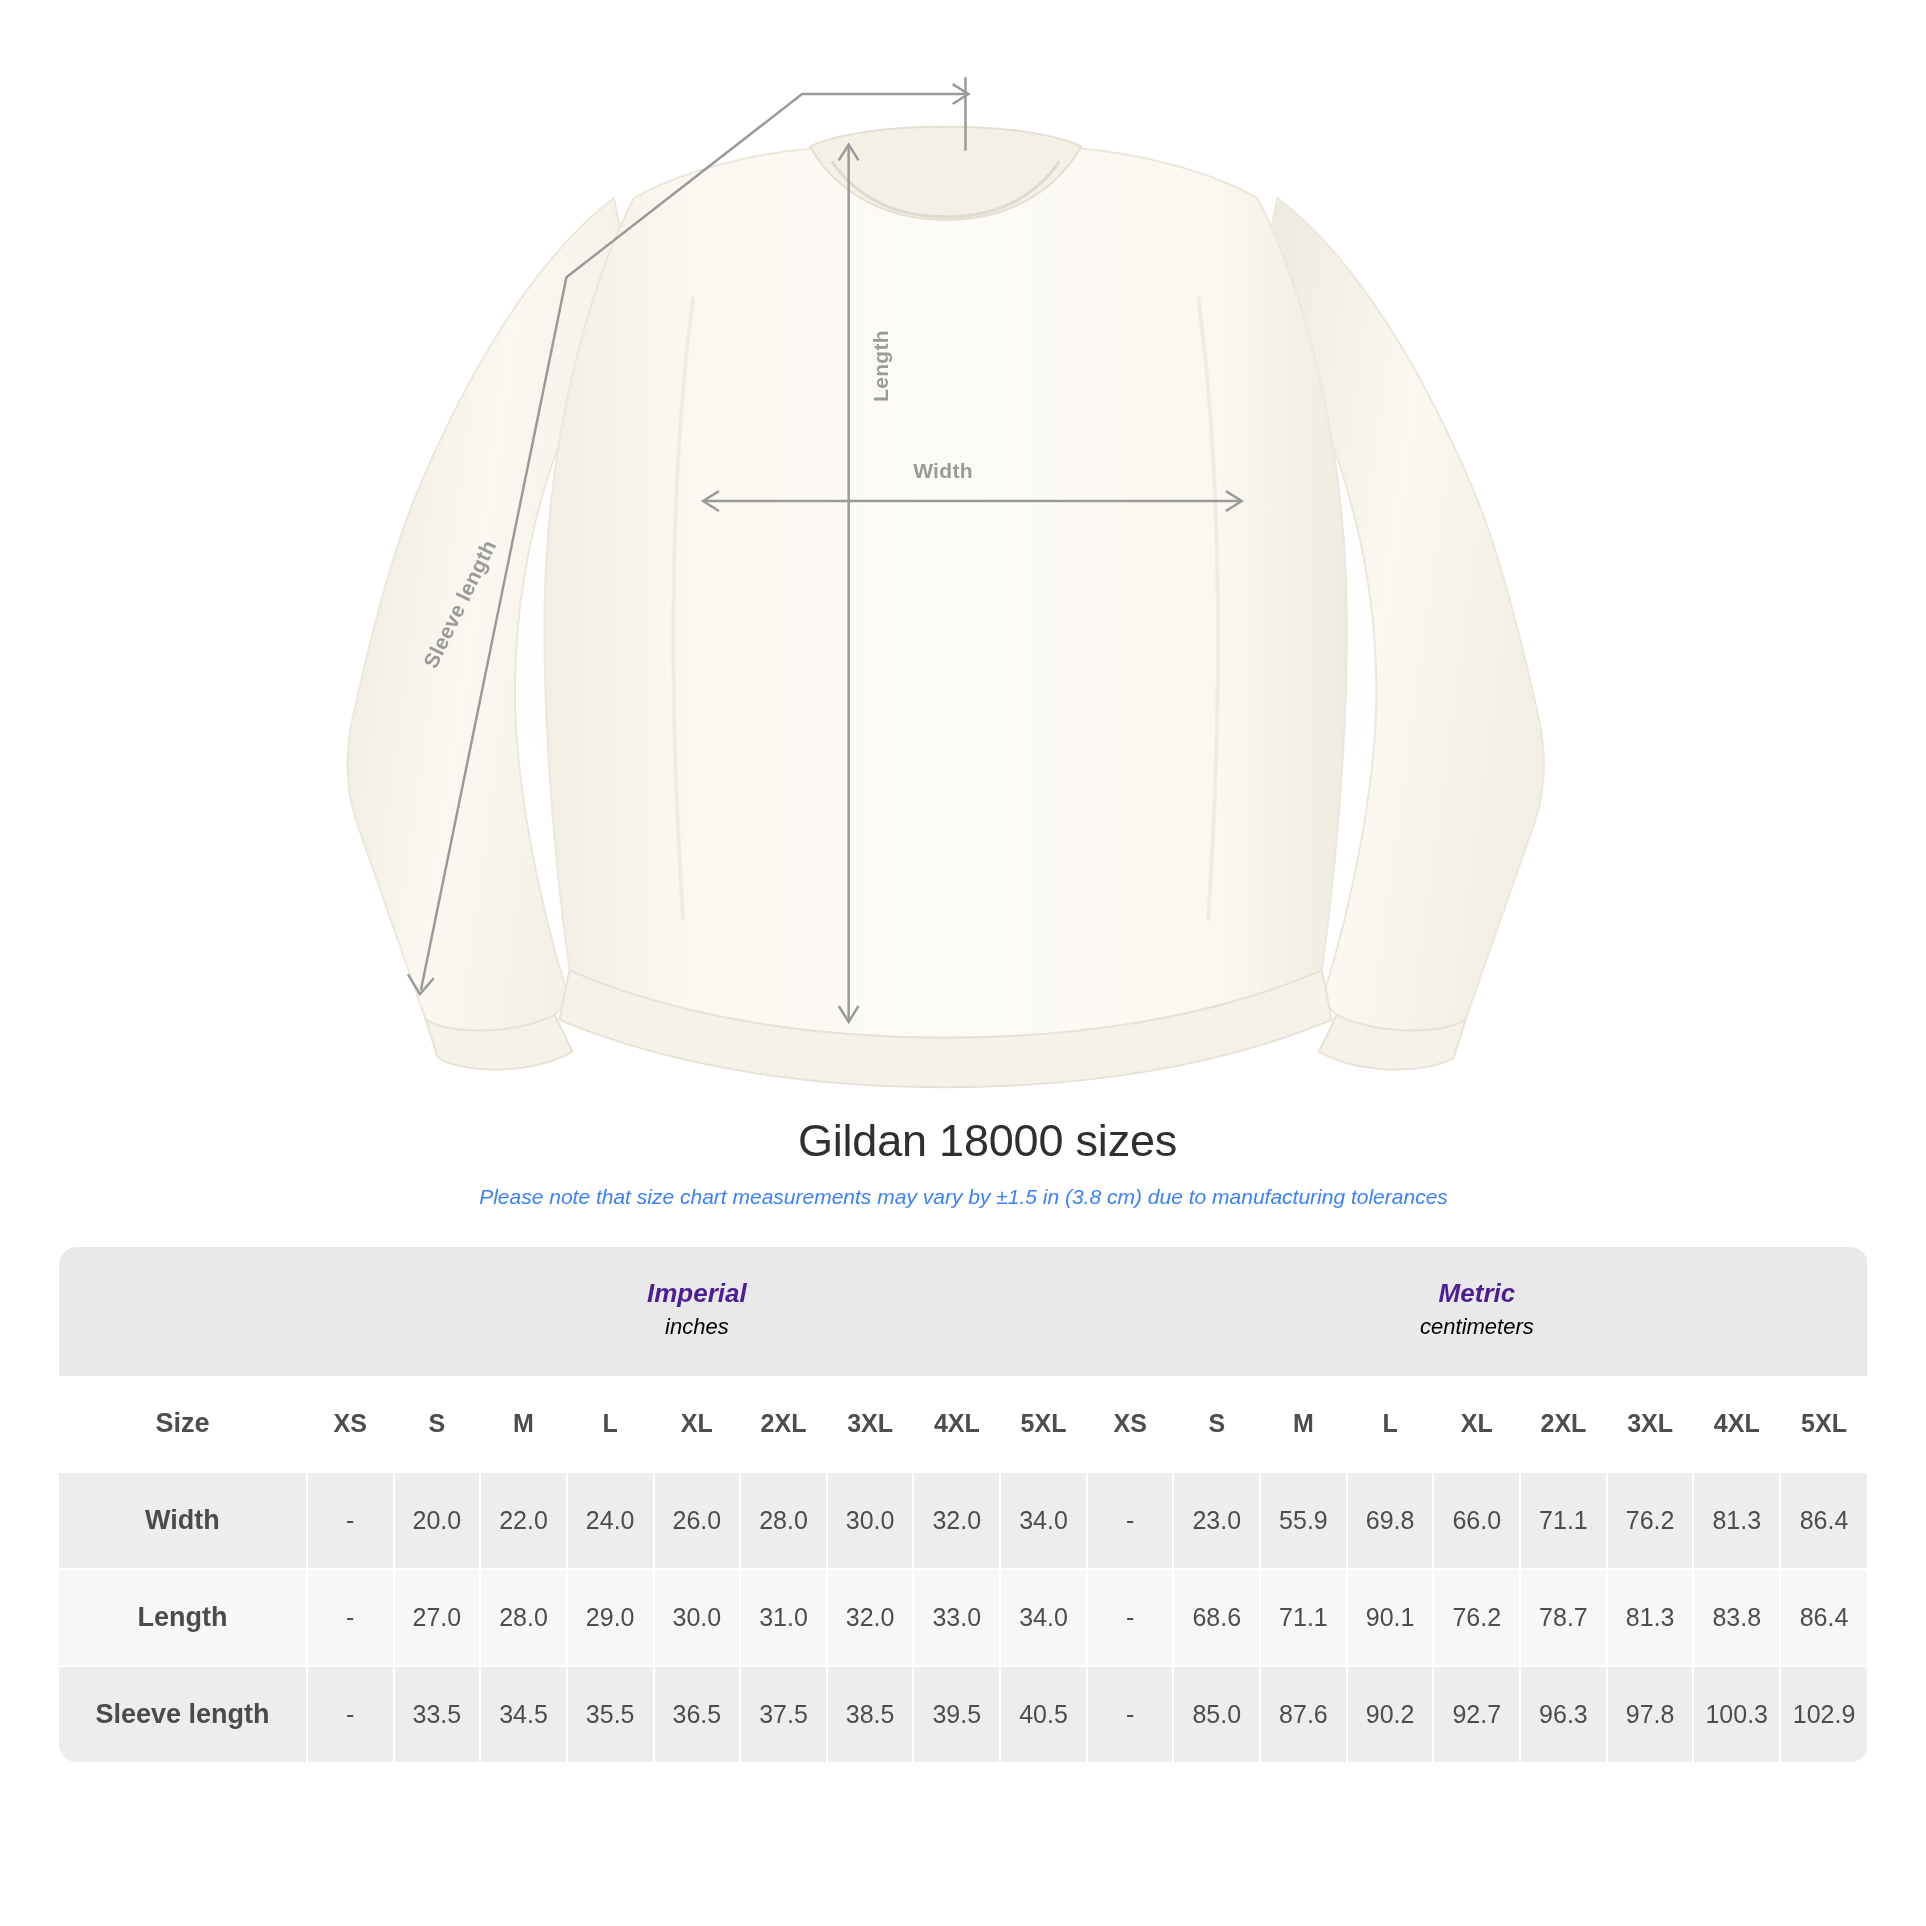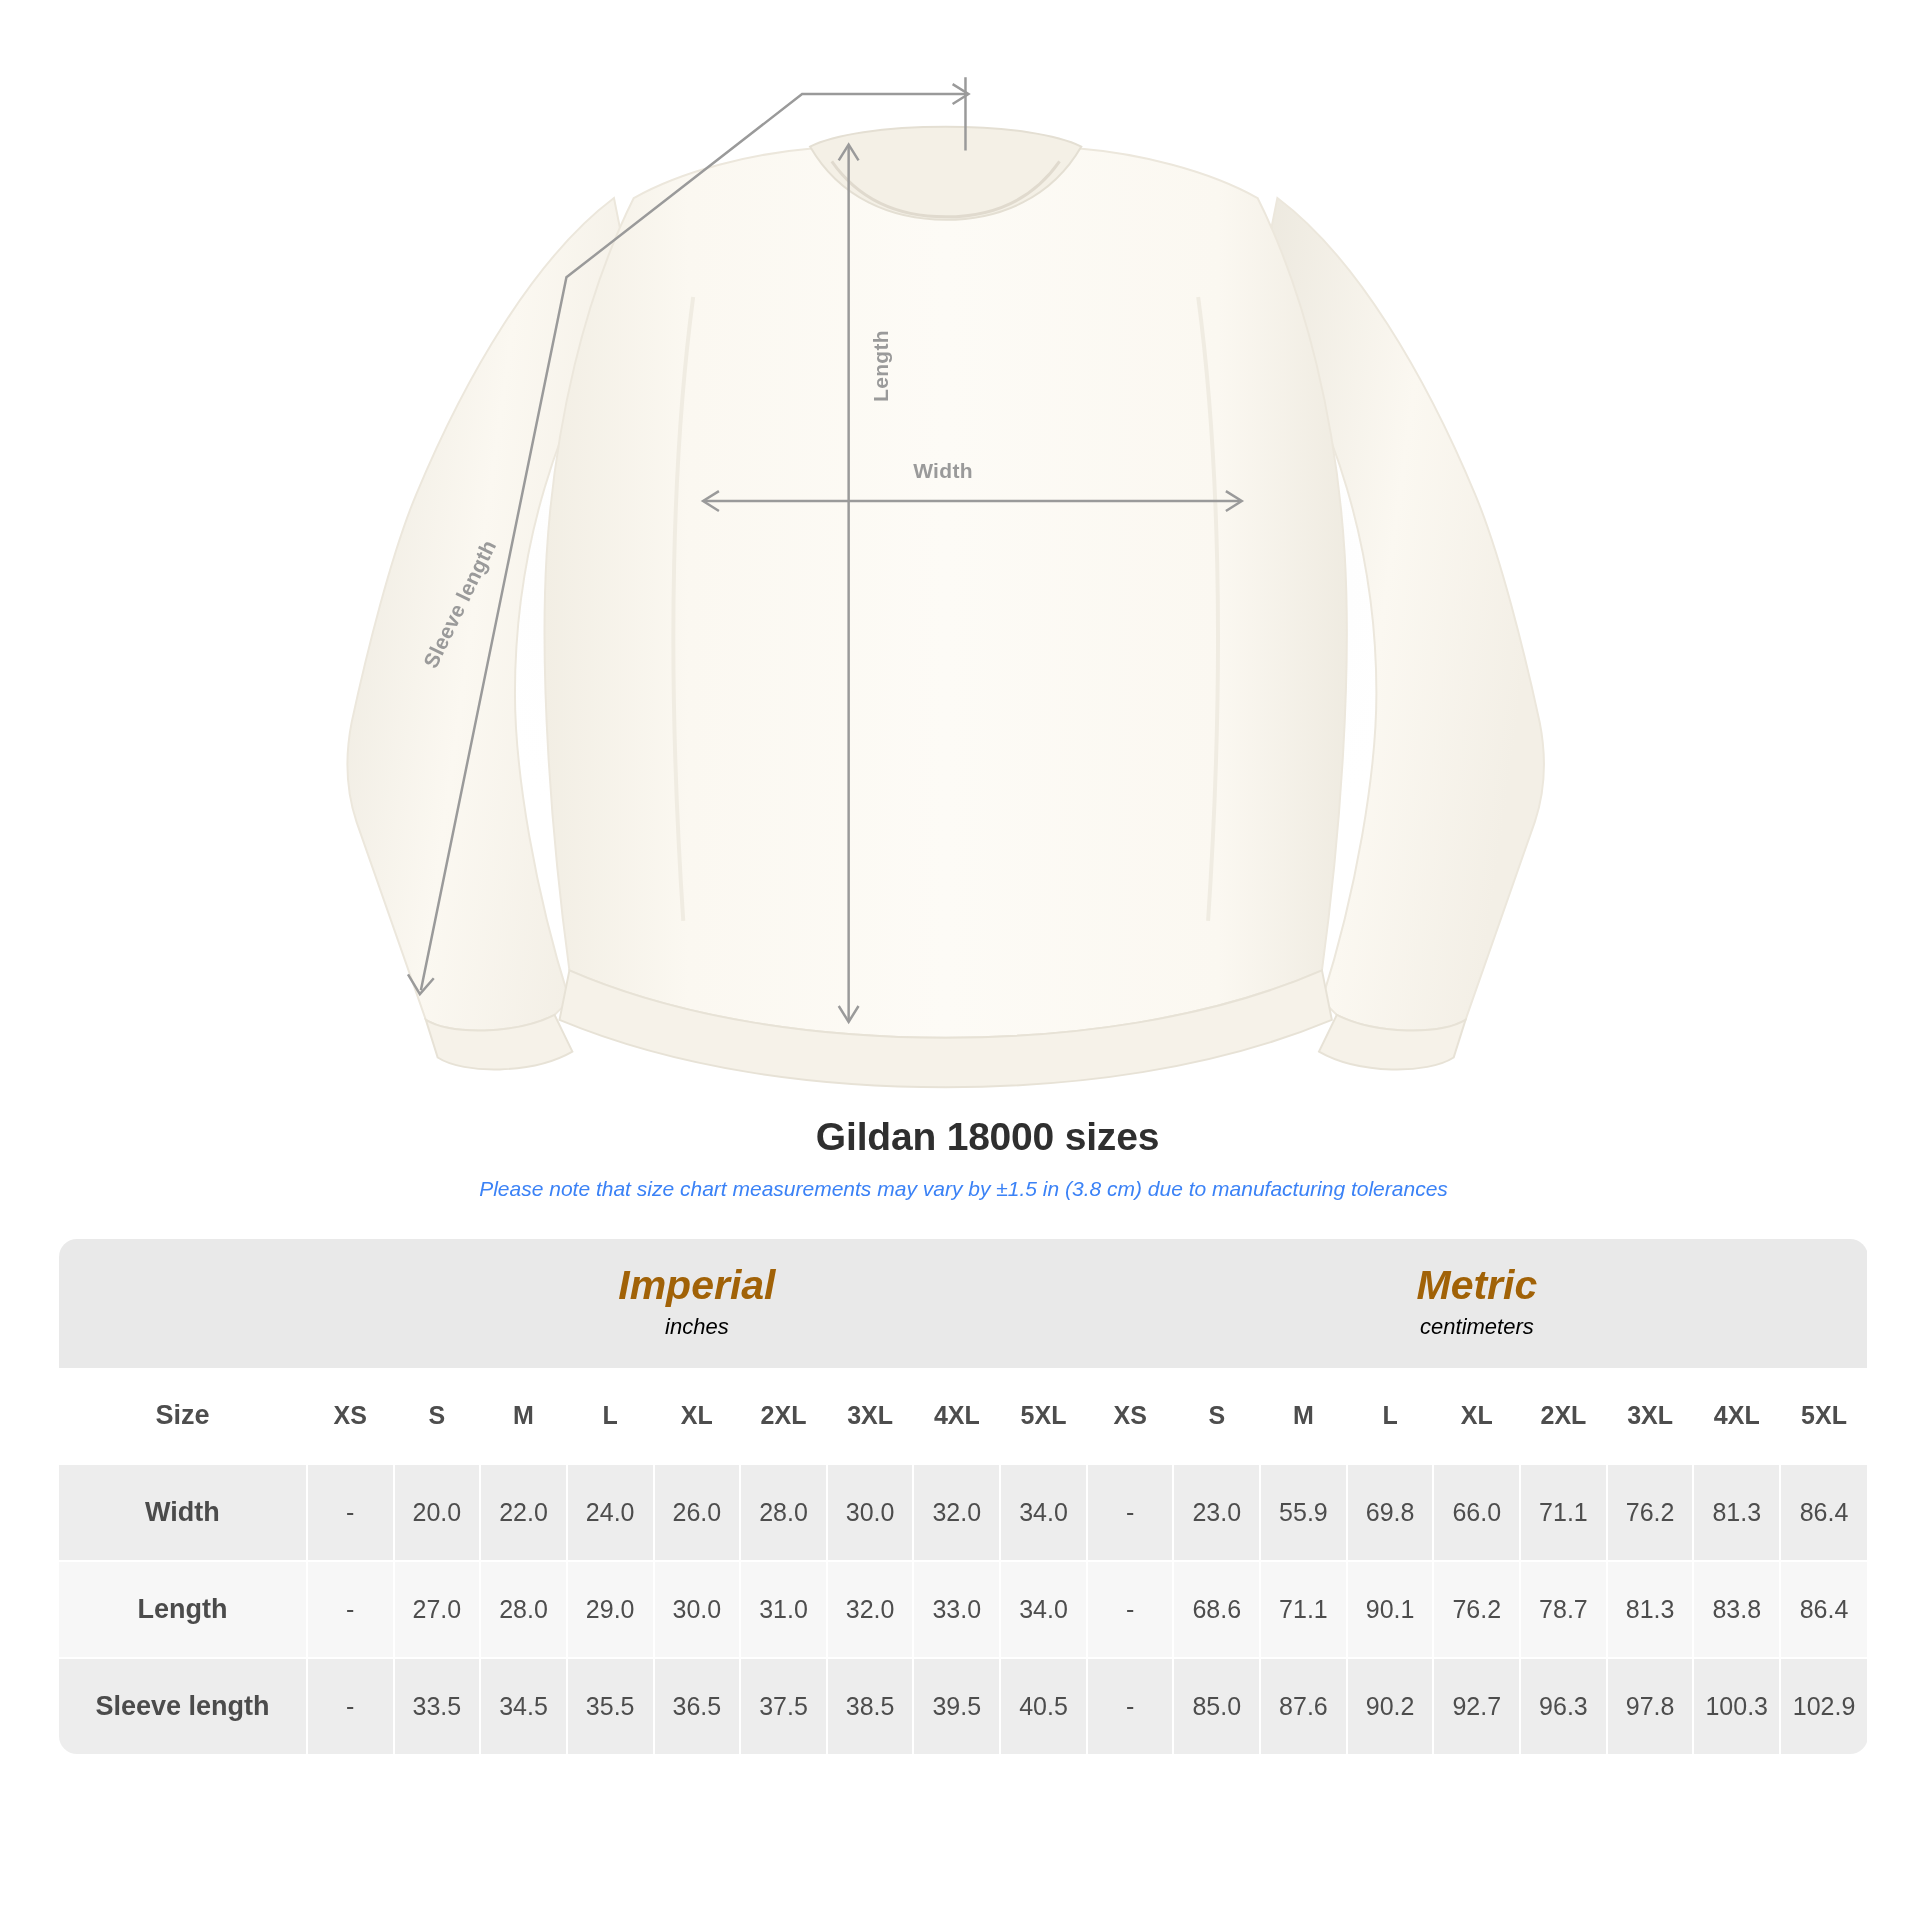--- a/index.html
+++ b/index.html
@@ -49,22 +49,22 @@
     top: 604px;
     transform: translate(-50%, -50%) rotate(-64deg);
   }
 
   
   .title-block {
     text-align: center;
     margin-top: 6px;
   }
   .chart-title {
-    font-size: 39px;
-    font-weight: bold;
+    font-size: 45px;
+    font-weight: normal;
     color: #2f2f2f;
     letter-spacing: -0.2px;
     margin-left: 48px;
   }
   .chart-note {
     font-size: 21px;
     font-style: italic;
     color: #3b82f6;
     margin-top: 18px;
   }
@@ -86,24 +86,24 @@
     font-size: 25px;
     color: #4d4d4d;
     padding: 0;
   }
   .unit-row td {
     background: #e9e9e9;
     height: 129px;
     padding-top: 4px;
   }
   .unit-name {
-    font-size: 41px;
+    font-size: 26px;
     font-style: italic;
     font-weight: bold;
-    color: #a16207;
+    color: #4c1d95;
     line-height: 1.15;
   }
   .unit-sub {
     font-size: 22px;
     font-style: italic;
     color: #000000;
     line-height: 1.6;
   }
   .unit-row td.pad {
     background: #e9e9e9;

